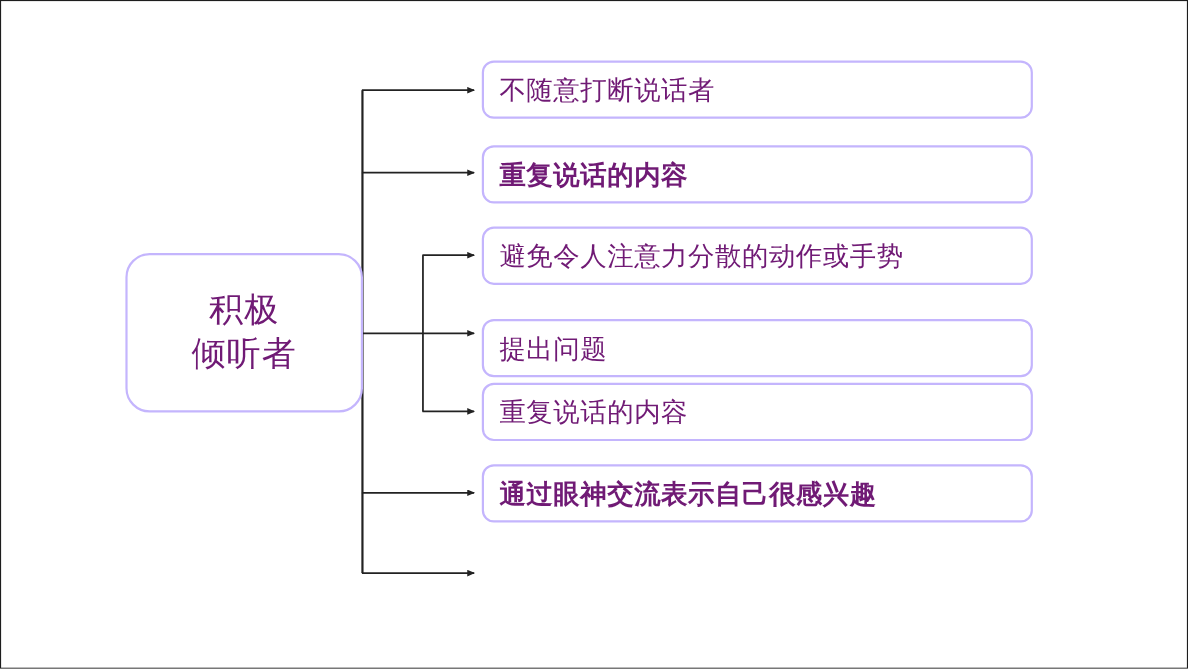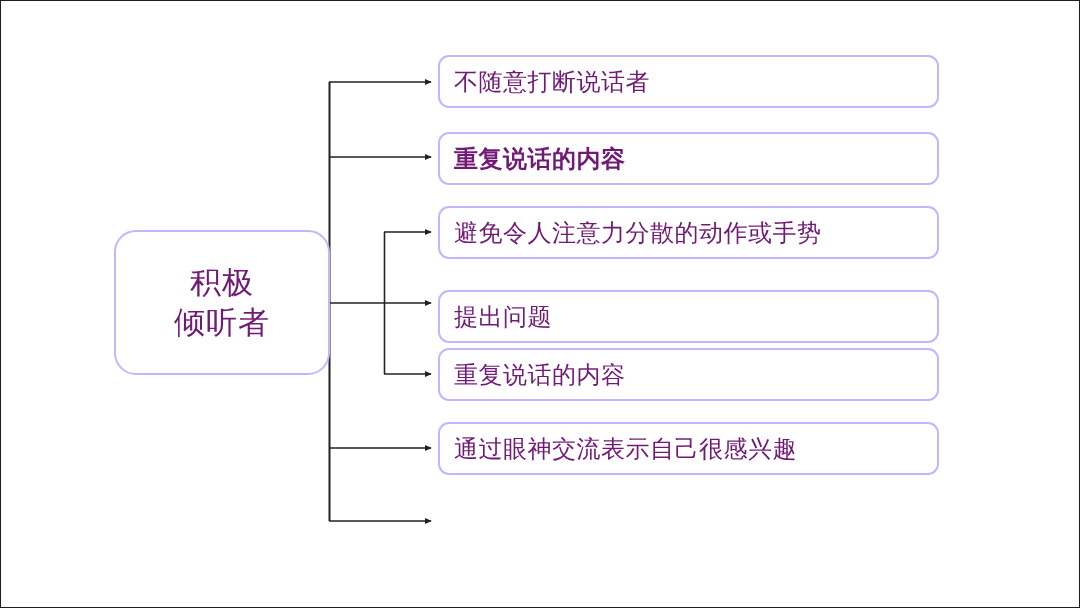--- a/index.html
+++ b/index.html
@@ -58,21 +58,21 @@
     border-radius: 11px;
     padding-left: 14px;
     font-size: 24px;
     letter-spacing: 0.5px;
   }
   .leaf-0 { top: 54px; }
   .leaf-1 { top: 131px; font-weight: bold; }
   .leaf-2 { top: 205px; }
   .leaf-3 { top: 289px; }
   .leaf-4 { top: 347px; }
-  .leaf-5 { top: 421px; }
+  .leaf-5 { top: 421px; font-weight: bold; }
   .leaf-6 { top: 494px; }
 </style>
 </head>
 <body>
 
 <div id="canvas">
 
   <svg id="connector-layer" viewBox="0 0 1080 608" width="1080" height="608">
     <defs>
       <marker id="arrow" markerWidth="7" markerHeight="7" refX="6.2" refY="3" orient="auto" markerUnits="userSpaceOnUse">

